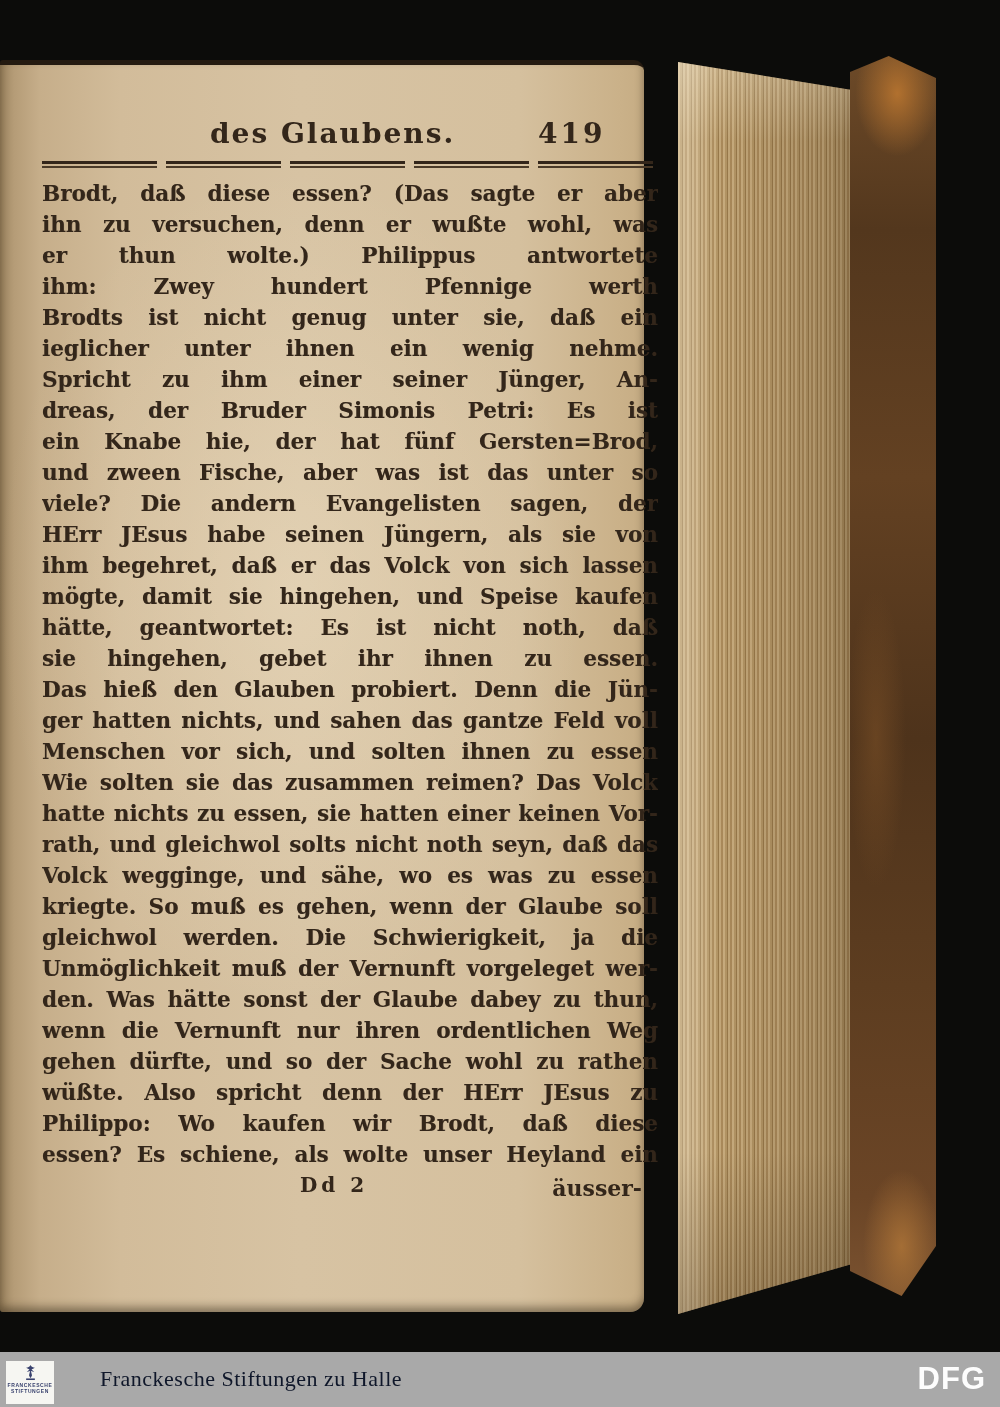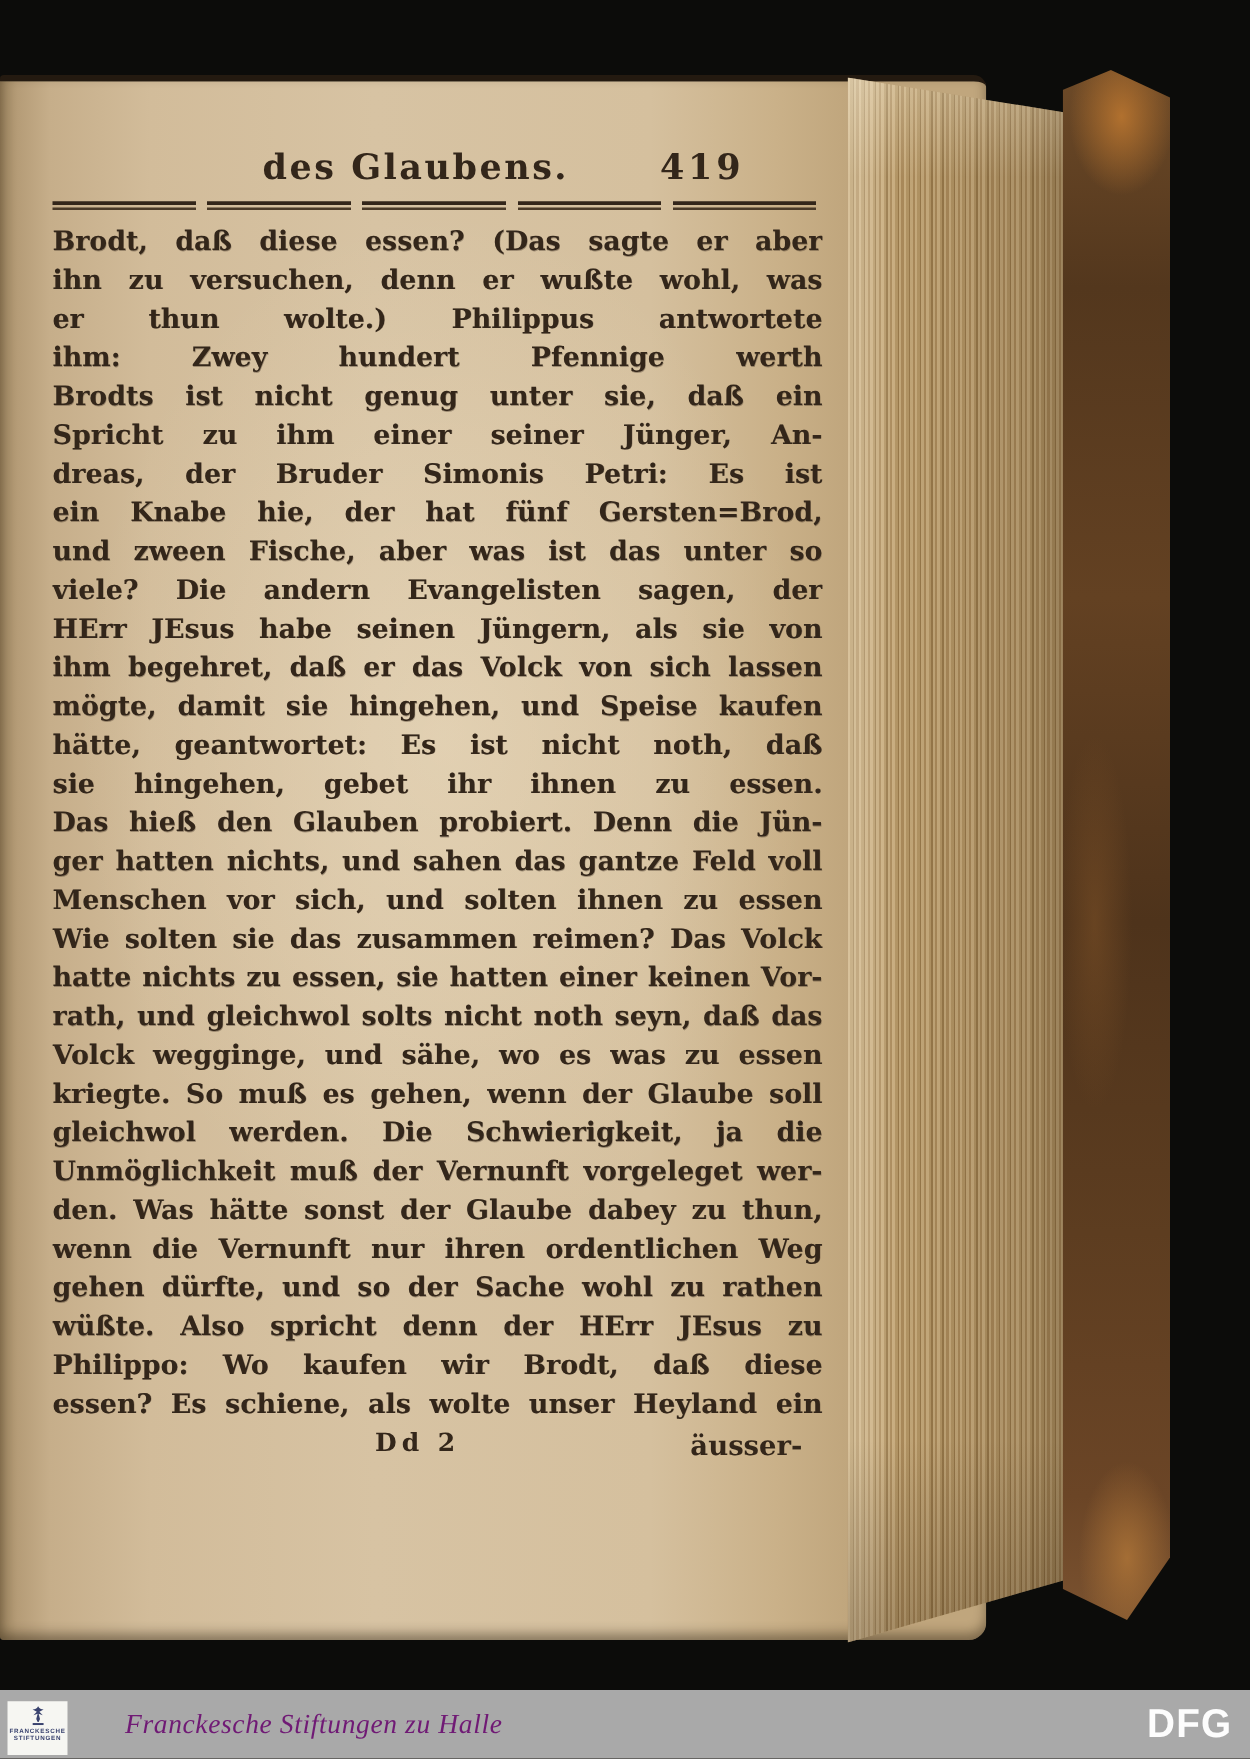--- a/index.html
+++ b/index.html
@@ -10,36 +10,36 @@
     font-family:"DejaVu Serif", serif;
     overflow:hidden;
   }
 
   
   .scene { position:absolute; left:0; top:0; width:1000px; height:1345px; }
 
   .book { position:absolute; left:0; top:52px; width:936px; height:1268px; }
 
   .page {
-    position:absolute; left:0; top:8px; width:789px; height:1252px;
+    position:absolute; left:0; top:8px; width:644px; height:1252px;
     background:
       radial-gradient(ellipse 420px 600px at 45% 42%, rgba(255,244,220,0.28), rgba(255,244,220,0) 70%),
       linear-gradient(90deg, #9c845f 0px, #b59c77 14px, #c6ae8a 40px,
                       #d2bc9a 120px, #d7c3a3 300px, #d5c09e 520px,
                       #cab189 620px, #c0a67d 678px);
     border-top:5px solid #241a10;
     border-radius:3px 10px 14px 3px;
     box-shadow:inset 0 -5px 9px rgba(40,28,14,0.45);
   }
 
   .page-inner { position:absolute; left:42px; top:48px; width:616px; color:#33261a; }
 
   .page-header { position:relative; height:44px; font-weight:bold; }
   .header-title { position:absolute; left:168px; top:4px; font-size:28px; letter-spacing:2px; }
-  .page-number  { position:absolute; left:486px; top:4px; font-size:28px; letter-spacing:3px; }
+  .page-number  { position:absolute; left:496px; top:4px; font-size:28px; letter-spacing:3px; }
 
   .header-rule { margin:4px 0 10px 0; }
   .header-rule .rule-top {
     height:3px;
     background:repeating-linear-gradient(90deg, #33261a 0 115px, rgba(0,0,0,0) 115px 124px);
   }
   .header-rule .rule-bottom {
     height:2px; margin-top:2px;
     background:repeating-linear-gradient(90deg, #4a3a28 0 115px, rgba(0,0,0,0) 115px 124px);
   }
@@ -97,21 +97,21 @@
   }
   .logo-box svg { display:block; }
   .logo-caption {
     font-family:"Liberation Sans", sans-serif;
     font-size:5px; line-height:6px; letter-spacing:0.6px;
     color:#39426e; text-align:center; font-weight:bold;
   }
   .institution {
     position:absolute; left:100px; top:14px;
     font-family:"Liberation Serif", serif;
-    font-size:22px; color:#701a75; letter-spacing:0.5px;font-style:italic;
+    font-size:22px; color:#0f172a; letter-spacing:0.5px;
   }
   .dfg-logo {
     position:absolute; right:14px; top:9px;
     font-family:"Liberation Sans", sans-serif;
     font-size:31px; font-weight:800; letter-spacing:1px;
     color:#fdfdfd; transform:scaleY(1.04);
   }
 </style>
 </head>
 <body>
@@ -131,20 +131,21 @@
           <div class="rule-top"></div>
           <div class="rule-bottom"></div>
         </div>
 
         <div class="text-block">
             <div class="text-line">Brodt, daß diese essen? (Das sagte er aber</div>
             <div class="text-line">ihn zu versuchen, denn er wußte wohl, was</div>
             <div class="text-line">er thun wolte.) Philippus antwortete</div>
             <div class="text-line">ihm: Zwey hundert Pfennige werth</div>
             <div class="text-line">Brodts ist nicht genug unter sie, daß ein</div>
+            <div class="text-line">ieglicher unter ihnen ein wenig nehme.</div>
             <div class="text-line">Spricht zu ihm einer seiner Jünger, An-</div>
             <div class="text-line">dreas, der Bruder Simonis Petri: Es ist</div>
             <div class="text-line">ein Knabe hie, der hat fünf Gersten=Brod,</div>
             <div class="text-line">und zween Fische, aber was ist das unter so</div>
             <div class="text-line">viele? Die andern Evangelisten sagen, der</div>
             <div class="text-line">HErr JEsus habe seinen Jüngern, als sie von</div>
             <div class="text-line">ihm begehret, daß er das Volck von sich lassen</div>
             <div class="text-line">mögte, damit sie hingehen, und Speise kaufen</div>
             <div class="text-line">hätte, geantwortet: Es ist nicht noth, daß</div>
             <div class="text-line">sie hingehen, gebet ihr ihnen zu essen.</div>

